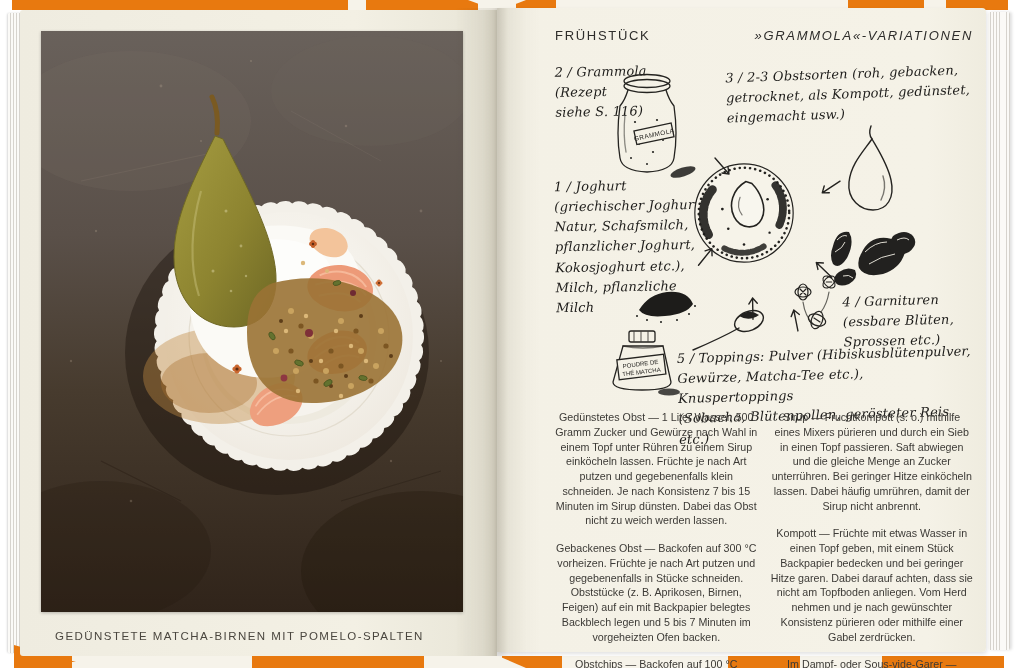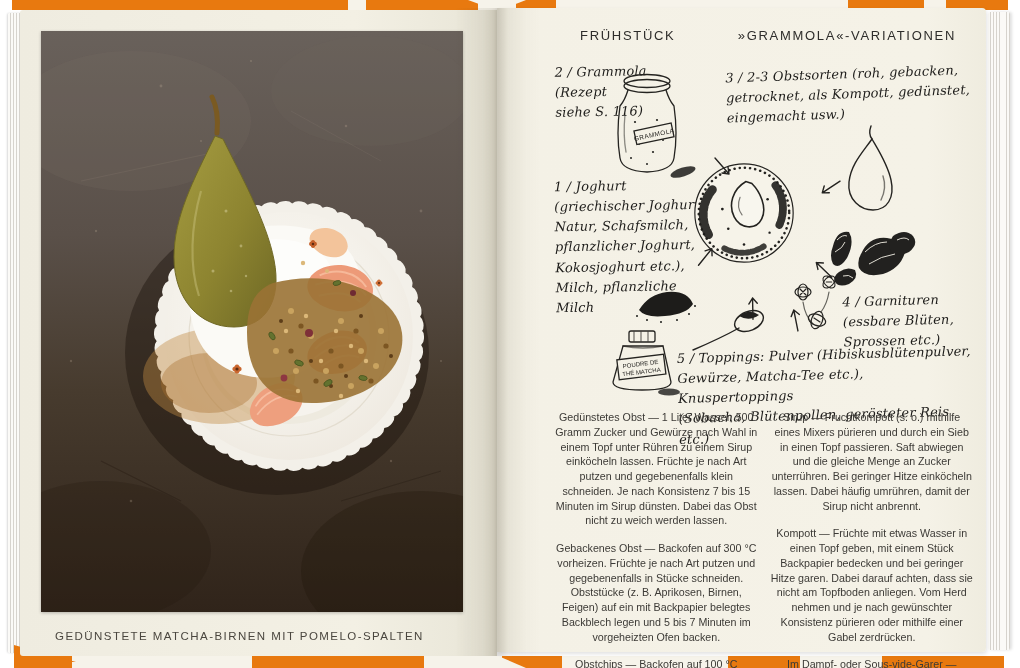--- a/index.html
+++ b/index.html
@@ -38,22 +38,22 @@
   .gutter-shade{position:absolute;left:455px;top:8px;width:86px;height:648px;pointer-events:none;
     background:linear-gradient(90deg,rgba(80,70,50,0) 0%,rgba(80,70,50,.10) 42%,rgba(55,45,30,.16) 50%,rgba(80,70,50,.04) 62%,rgba(80,70,50,0) 100%);}
 
   
   .photo{position:absolute;left:21px;top:21px;width:422px;height:581px;display:block;
     box-shadow:0 1px 3px rgba(0,0,0,.25);}
   .caption{position:absolute;left:35px;top:620px;font-size:11.5px;letter-spacing:1.45px;
     color:#4a463f;white-space:nowrap;}
 
   
-  .rp-header-left{position:absolute;left:58px;top:20px;font-size:13px;letter-spacing:1.7px;color:#2e2d2b;margin-left:25px;}
-  .rp-header-right{position:absolute;right:30px;top:20px;font-size:13px;letter-spacing:1.7px;color:#2e2d2b;}
+  .rp-header-left{position:absolute;left:58px;top:20px;font-size:13px;letter-spacing:1.7px;color:#2e2d2b;}
+  .rp-header-right{position:absolute;right:13px;top:20px;font-size:13px;letter-spacing:1.7px;color:#2e2d2b;font-style:italic;}
 
   .script{position:absolute;font-family:"DejaVu Serif",serif;font-style:italic;
     font-size:13px;line-height:1.55;color:#1d1c1a;white-space:pre-line;letter-spacing:.2px;}
   .sk{position:absolute;}
   .sk svg{display:block;}
   .arrow{position:absolute;width:24px;height:24px;}
 
   .columns{position:absolute;left:58px;top:402px;right:13px;display:flex;gap:13px;}
   .col{flex:1;}
   .col p{margin:0 0 13px 0;font-size:10.7px;line-height:1.38;color:#3c3a36;

